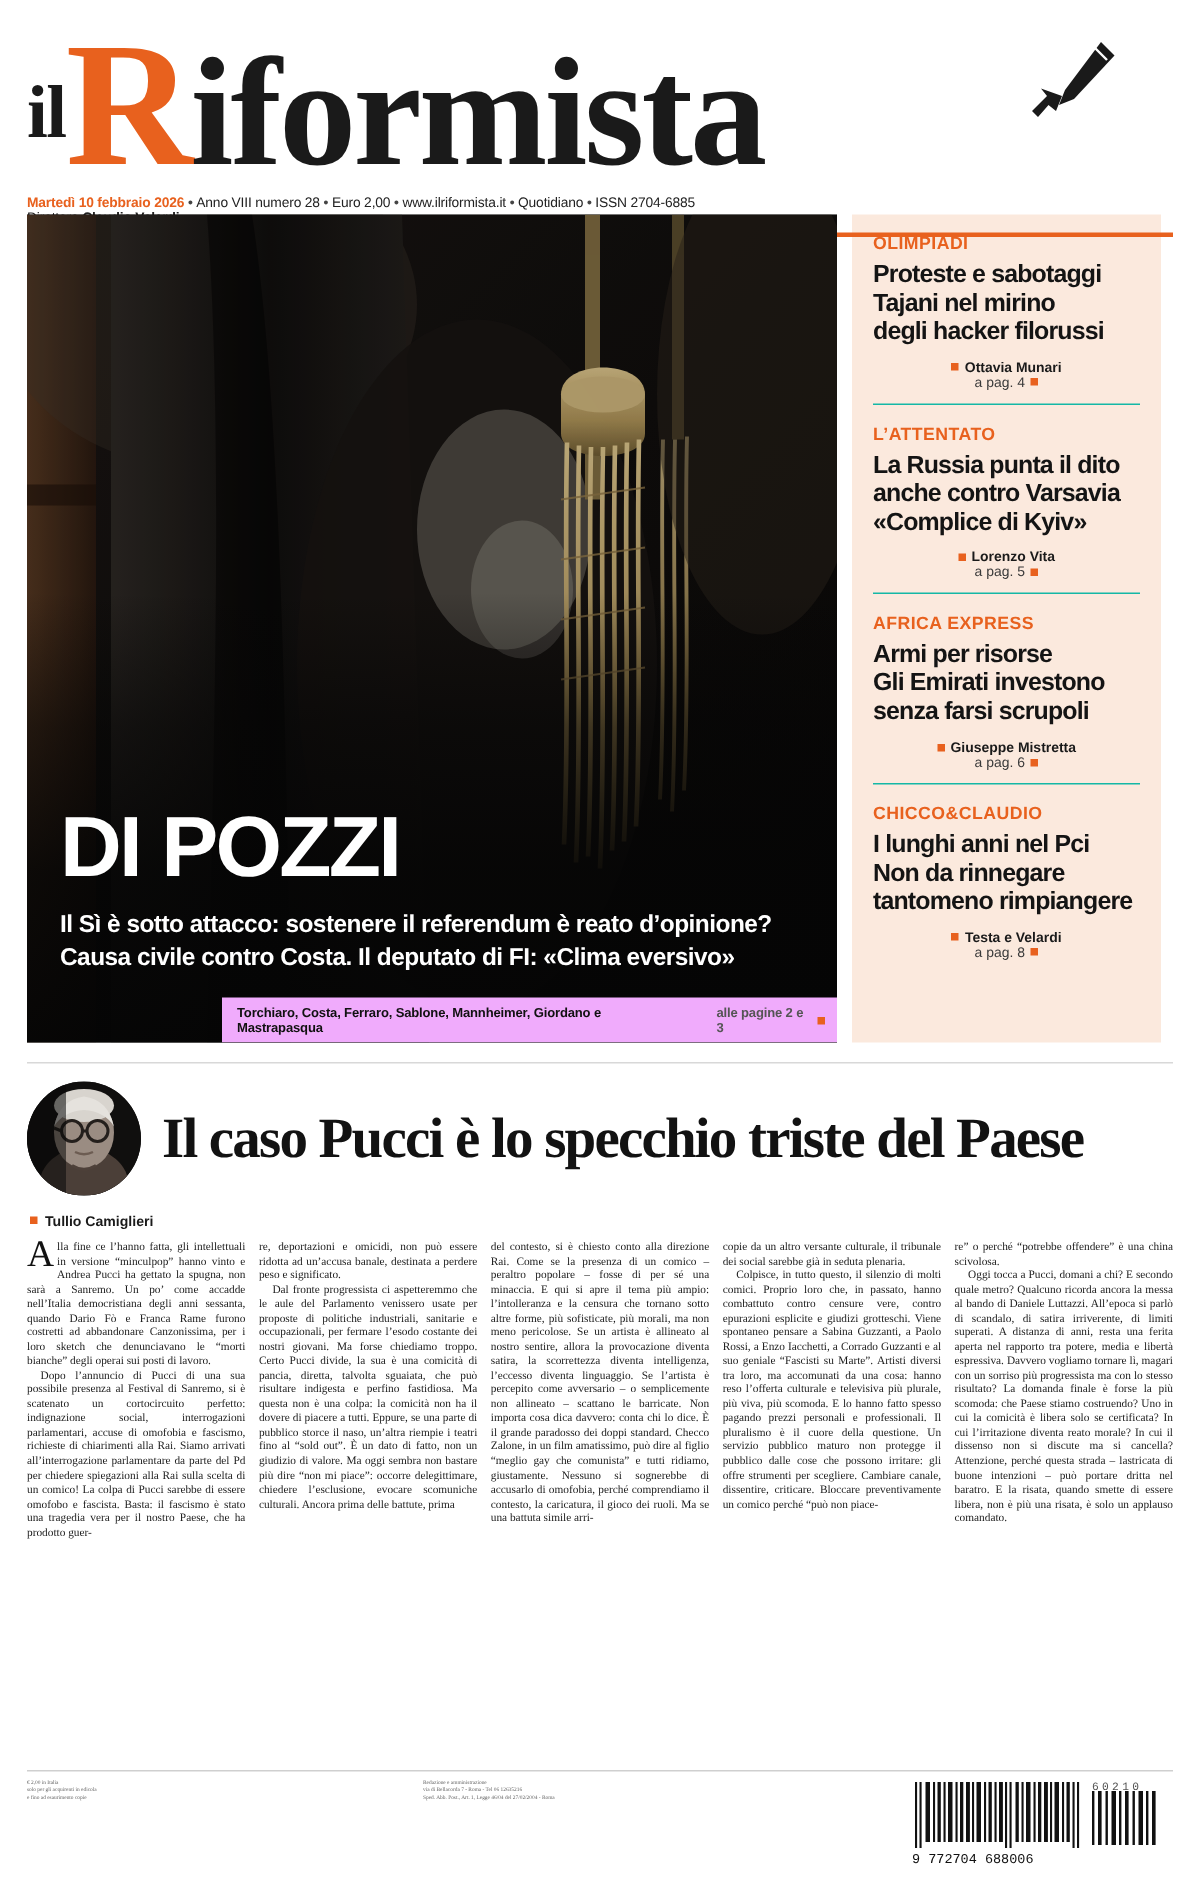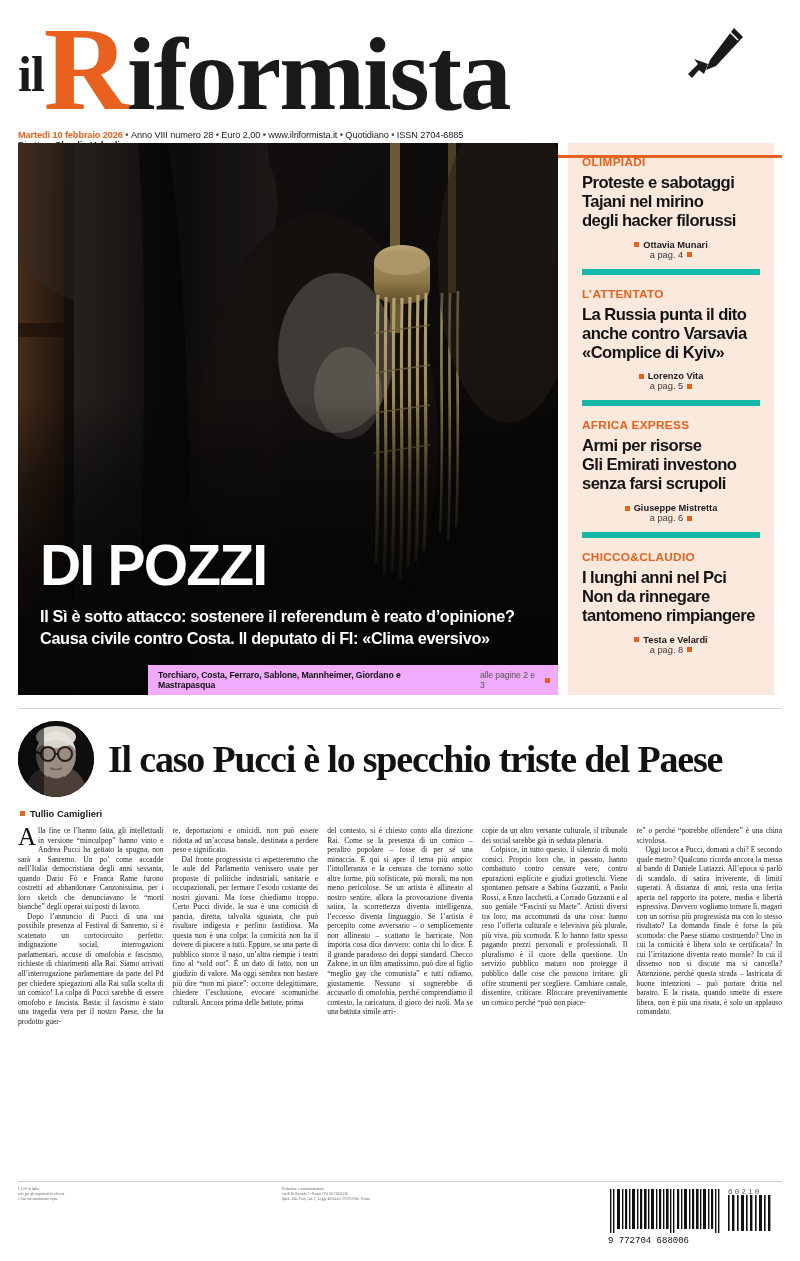--- a/index.html
+++ b/index.html
@@ -68,27 +68,27 @@
   .hero-sub {
     color: #fff; font-weight: bold; font-size: 16.3px; line-height: 1.36;
     margin-top: 13px; letter-spacing: -0.35px;
   }
   .hero-credit {
     position: absolute; left: 130px; right: 0; bottom: 0;
     background: #f0abfc; color: #111;
     font-size: 8.7px; font-weight: bold; letter-spacing: -0.1px;
     padding: 5px 8px 5px 10px; display: flex; align-items: center; gap: 4px;
   }
-  .hero-credit .light { font-weight: normal; color: #555; margin-left: 20px; }
+  .hero-credit .light { font-weight: bold; color: #555; margin-left: 20px; }
   .sq { display: inline-block; width: 5px; height: 5px; background: #e8611e; }
 
   
   .sidebar { width: 206px; background: #fbe9dd; padding: 12px 14px 10px 14px; }
   .side-item { padding-bottom: 9px; }
-  .side-item + .side-item { padding-top: 12px; border-top: 6px solid #14b8a6; }
+  .side-item + .side-item { padding-top: 12px; border-top: 1px solid #14b8a6; }
   .kicker {
     color: #e8611e; font-weight: bold; font-size: 11.8px;
     letter-spacing: 0.3px; text-transform: uppercase; margin-bottom: 5px;
   }
   .side-title {
     color: #141414; font-weight: bold; font-size: 16.6px;
     line-height: 1.14; letter-spacing: -0.55px;
   }
   .side-foot {
     display: flex; align-items: center; justify-content: space-between;

